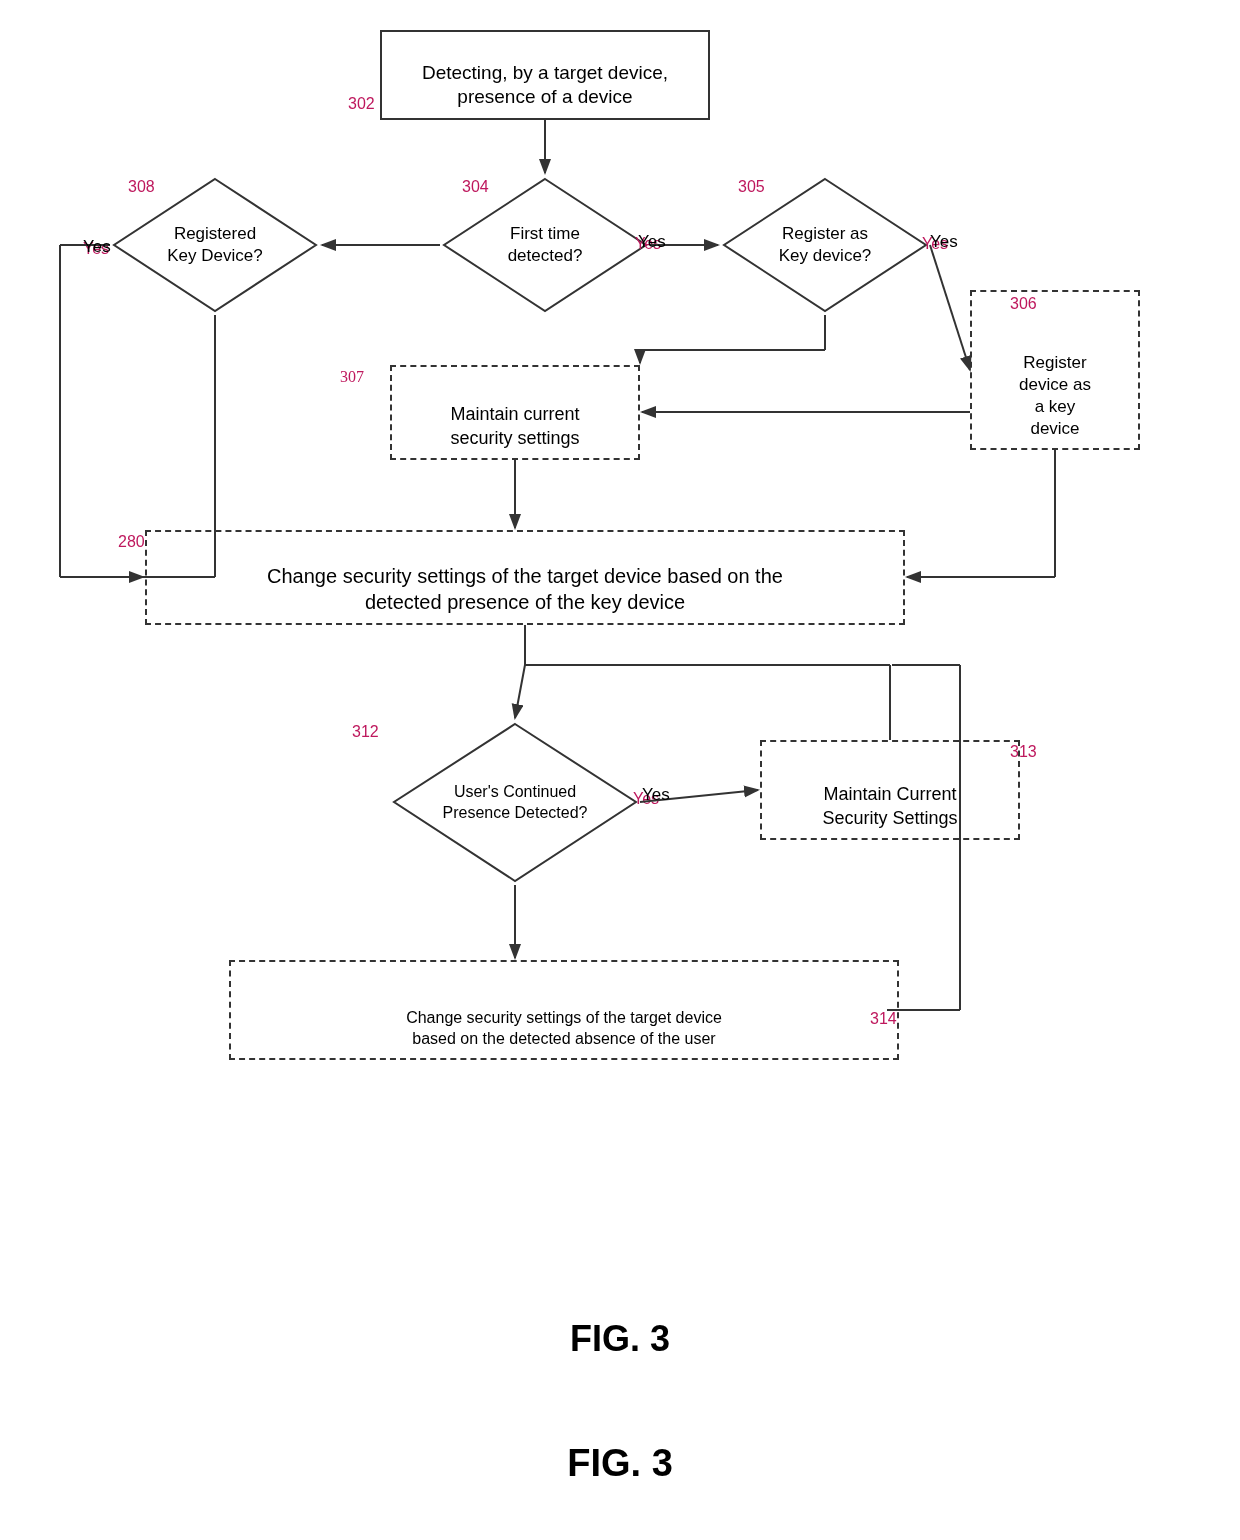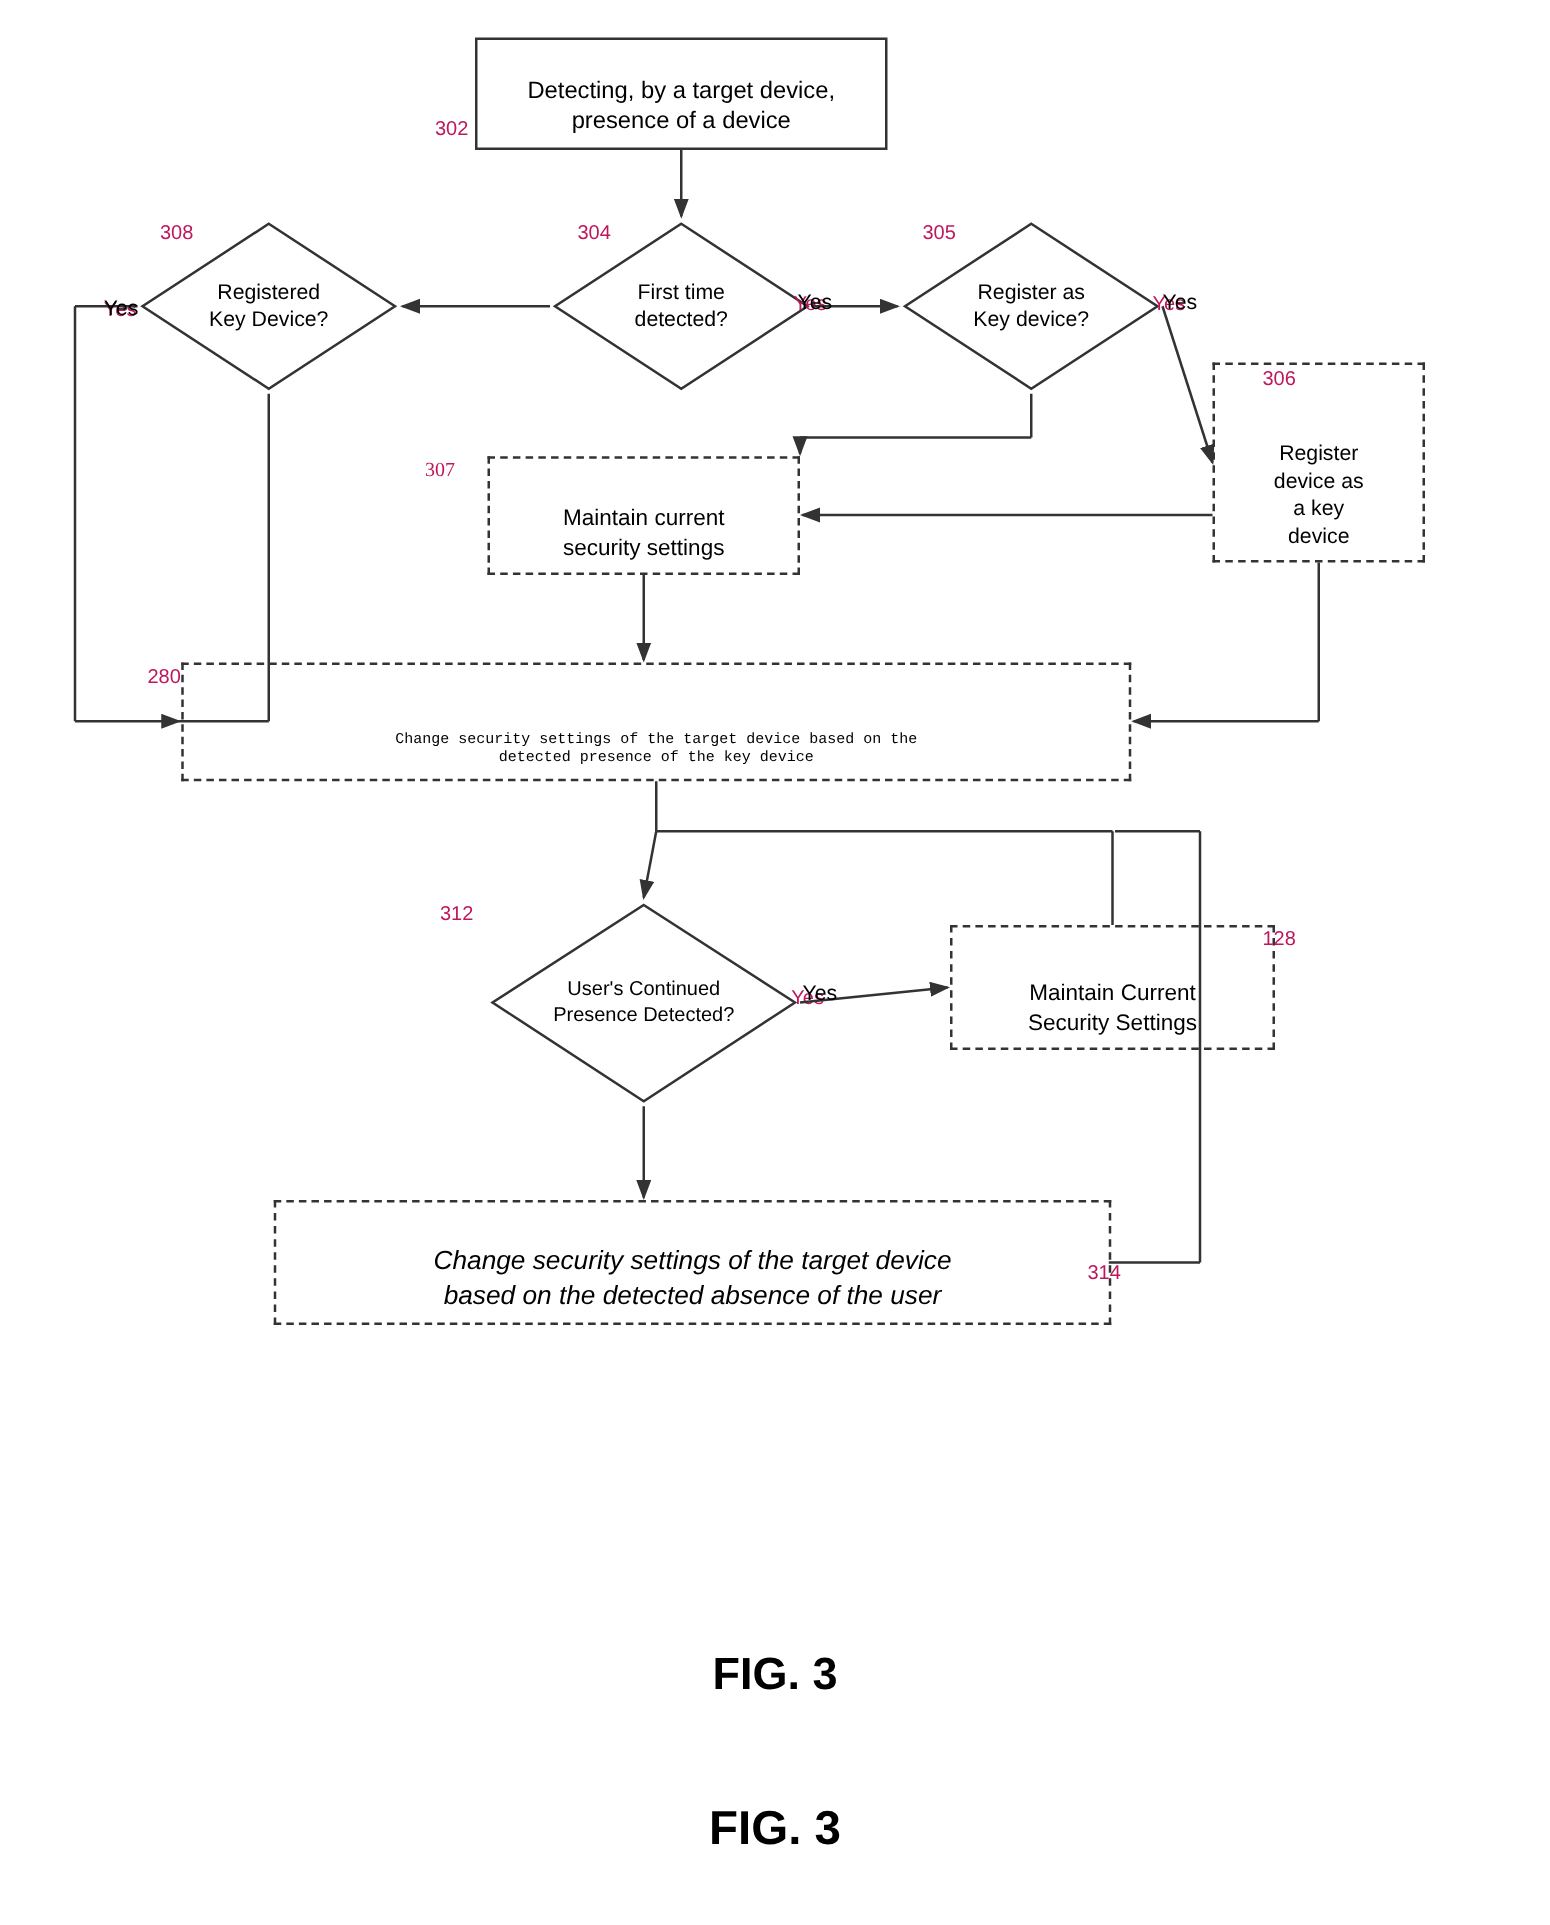--- a/index.html
+++ b/index.html
@@ -123,41 +123,41 @@
 a key
 device</span>
   </div>
   <div class="label" style="left:1010px; top:295px;">306</div>
 
   <div class="box box-dashed" style="left:390px; top:365px; width:250px; height:95px; font-size:18px;">
     <span>Maintain current<br>security settings</span>
   </div>
   <div class="label" style="left:340px; top:368px;font-family:Liberation Serif, serif;">307</div>
 
-  <div class="box box-dashed" style="left:145px; top:530px; width:760px; height:95px; font-size:12px;font-family:Liberation Mono, monospace;">
+  <div class="box box-dashed" style="left:145px; top:530px; width:760px; height:95px; font-size:20px;">
     <span>Change security settings of the target device based on the<br>detected presence of the key device</span>
   </div>
   <div class="label" style="left:118px; top:533px;">280</div>
 
   <div class="diamond-wrapper" style="left:390px; top:720px; width:250px; height:165px;">
     <div class="diamond">
       <svg viewBox="0 0 250 165" preserveAspectRatio="none">
         <polygon points="125,4 246,82 125,161 4,82" fill="white" stroke="#333" stroke-width="2"></polygon>
       </svg>
       <div class="diamond-text" style="font-size:16px;">User's Continued<br>Presence Detected?</div>
     </div>
   </div>
   <div class="label" style="left:352px; top:723px;">312</div>
 
   <div class="box box-dashed" style="left:760px; top:740px; width:260px; height:100px; font-size:18px;">
     <span>Maintain Current<br>Security Settings</span>
   </div>
-  <div class="label" style="left:1010px; top:743px;">128</div>
-
-  <div class="box box-dashed" style="left:219px; top:960px; width:670px; height:100px; font-size:21px;font-style:italic;">
+  <div class="label" style="left:1010px; top:743px;">313</div>
+
+  <div class="box box-dashed" style="left:229px; top:960px; width:670px; height:100px; font-size:16px;">
     <span>Change security settings of the target device<br>based on the detected absence of the user</span>
   </div>
   <div class="label" style="left:870px; top:1010px;">314</div>
 
   <div class="label" style="left:83px; top:240px;">Yes</div>
   <div class="label" style="left:635px; top:235px;">Yes</div>
   <div class="label" style="left:922px; top:235px;">Yes</div>
   <div class="label" style="left:633px; top:790px;">Yes</div>
 
   <div class="fig-label">FIG. 3</div>

